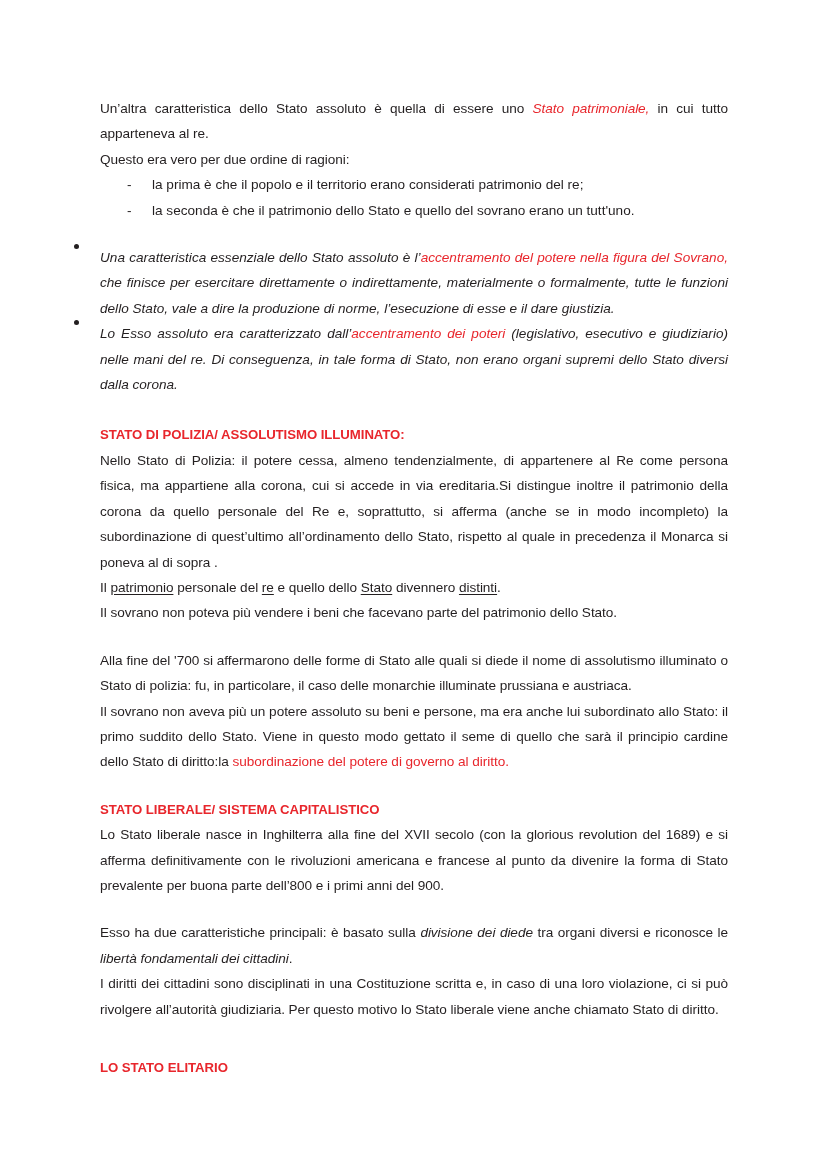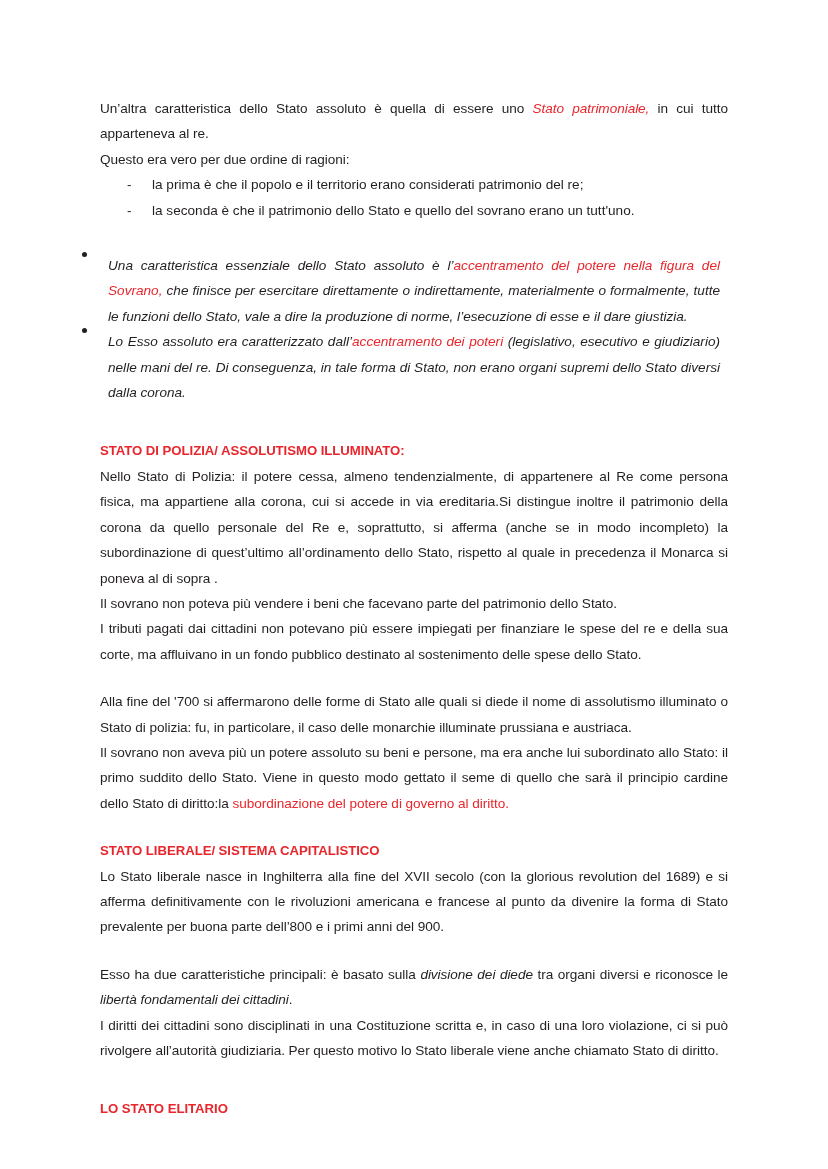--- a/index.html
+++ b/index.html
@@ -74,21 +74,21 @@
   }
   .dash-list li .dash {
     position: absolute;
     left: 27px;
     top: 0;
     color: #231f20;
   }
 
   
   .bullet-list {
-    margin: 8px;
+    margin: 0;
     padding: 0;
     list-style: none;
   }
   .bullet-list li {
     position: relative;
     padding-left: 0;
     margin-left: 0;
     font-style: italic;
     font-size: 13.6px;
     line-height: 25.4px;
@@ -126,24 +126,24 @@
       <li class="just"><span class="bullet"></span><span>Una caratteristica essenziale dello Stato assoluto è l’</span><span class="red">accentramento del potere nella figura del Sovrano,</span><span> che finisce per esercitare direttamente o indirettamente, materialmente o formalmente, tutte le funzioni dello Stato, vale a dire la produzione di norme, l’esecuzione di esse e il dare giustizia.</span></li>
       <li class="just"><span class="bullet"></span><span>Lo Esso assoluto era caratterizzato dall’</span><span class="red">accentramento dei poteri</span><span> (legislativo, esecutivo e giudiziario) nelle mani del re. Di conseguenza, in tale forma di Stato, non erano organi supremi dello Stato diversi dalla corona.</span></li>
     </ul>
 
     <div class="gap-lg"></div>
 
     <p class="hdg">STATO DI POLIZIA/ ASSOLUTISMO ILLUMINATO:</p>
 
     <p class="just">Nello Stato di Polizia: il potere cessa, almeno tendenzialmente, di appartenere al Re come persona fisica, ma appartiene alla corona, cui si accede in via ereditaria.Si distingue inoltre il patrimonio della corona da quello personale del Re e, soprattutto, si afferma (anche se in modo incompleto) la subordinazione di quest’ultimo all’ordinamento dello Stato, rispetto al quale in precedenza il Monarca si poneva al di sopra .</p>
 
+    <p><span>Il </span><u>patrimonio</u><span> personale del </span><u>re</u><span> e quello dello </span><u>Stato</u><span> divennero </span><u>distinti</u><span>.</span></p>
 
     <p>Il sovrano non poteva più vendere i beni che facevano parte del patrimonio dello Stato.</p>
 
-    <p class="just">I tributi pagati dai cittadini non potevano più essere impiegati per finanziare le spese del re e della sua corte, ma affluivano in un fondo pubblico destinato al sostenimento delle spese dello Stato.</p>
 
     <div class="gap-md"></div>
 
     <p class="just">Alla fine del '700 si affermarono delle forme di Stato alle quali si diede il nome di assolutismo illuminato o Stato di polizia: fu, in particolare, il caso delle monarchie illuminate prussiana e austriaca.</p>
 
     <p class="just"><span>Il sovrano non aveva più un potere assoluto su beni e persone, ma era anche lui subordinato allo Stato: il primo suddito dello Stato. Viene in questo modo gettato il seme di quello che sarà il principio cardine dello Stato di diritto:la </span><span class="red">subordinazione del potere di governo al diritto.</span></p>
 
     <div class="gap-md"></div>
 
     <p class="hdg">STATO LIBERALE/ SISTEMA CAPITALISTICO</p>

